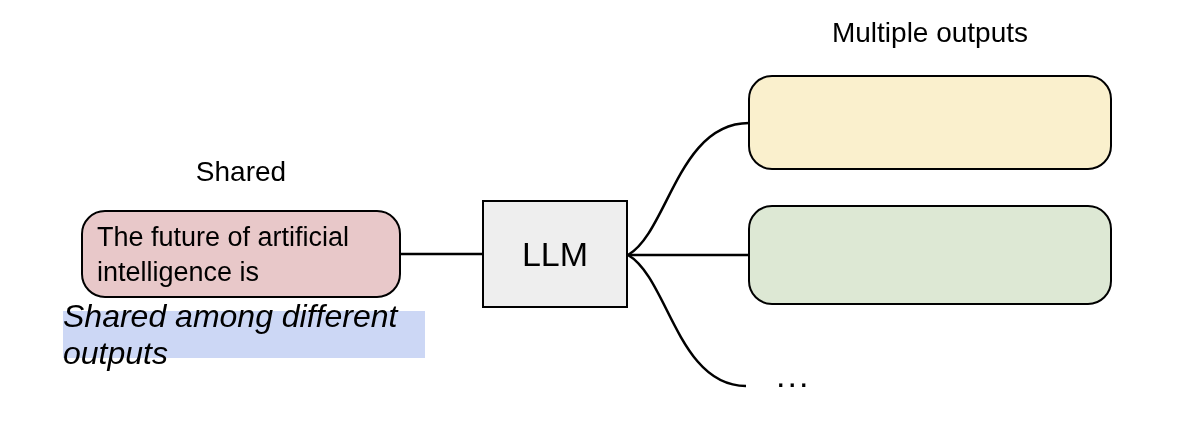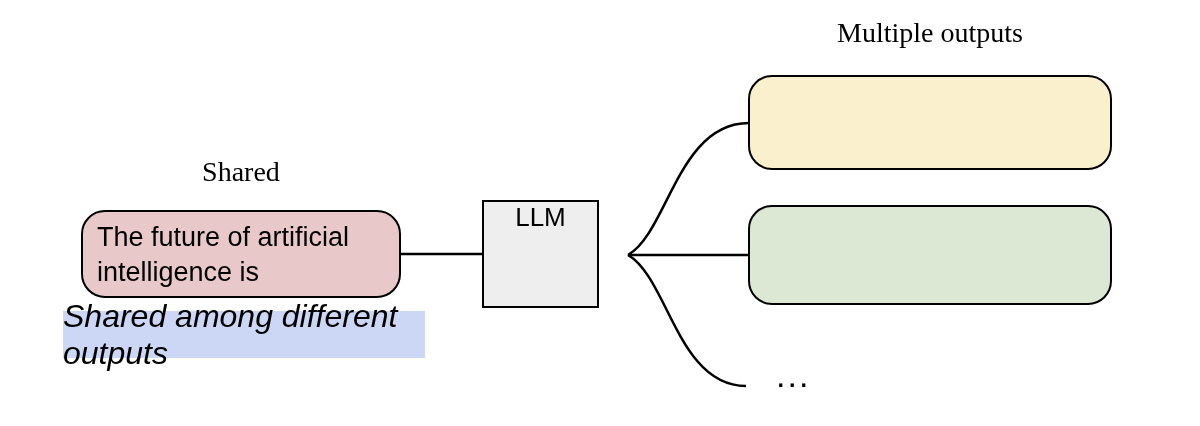--- a/index.html
+++ b/index.html
@@ -15,42 +15,41 @@
     position: absolute;
     left: 0; top: 0;
     width: 1200px; height: 426px;
   }
   .abs { position: absolute; box-sizing: border-box; }
   .diagram-label {
     color: #000;
     font-size: 28px;
     text-align: center;
     white-space: nowrap;
-    font-family: Liberation Serif, serif;
   }
   .rounded-box {
     border: 2.5px solid #000;
     border-radius: 24px;
   }
   #prompt-label  { left: 81px;  top: 156px; width: 320px; }
   #prompt-box {
     left: 81px; top: 210px; width: 320px; height: 88px;
     padding: 8px 14px;
     font-size: 27px; line-height: 35px; color: #000;
   }
   #shared-note {
     left: 63px; top: 311px; width: 362px; height: 47px;
     display: flex; align-items: center; justify-content: center;
     font-style: italic; font-size: 32px; color: #000;
   }
   #llm-box {
-    left: 482px; top: 200px; width: 117px; height: 108px;
+    left: 482px; top: 200px; width: 146px; height: 108px;
     border: 2.5px solid #000;
-    display: flex; align-items: flex-start; justify-content: center;
-    font-size: 26px; color: #000;
+    display: flex; align-items: center; justify-content: center;
+    font-size: 34px; color: #000;
   }
   #outputs-label { left: 748px; top: 17px; width: 364px; }
   #output-box-1  { left: 748px; top: 75px;  width: 364px; height: 95px; }
   #output-box-2  { left: 748px; top: 205px; width: 364px; height: 100px; }
   #outputs-ellipsis {
     left: 776px; top: 358px;
     font-size: 34px; color: #000; letter-spacing: 2px;
     line-height: 34px;
   }
 </style>

